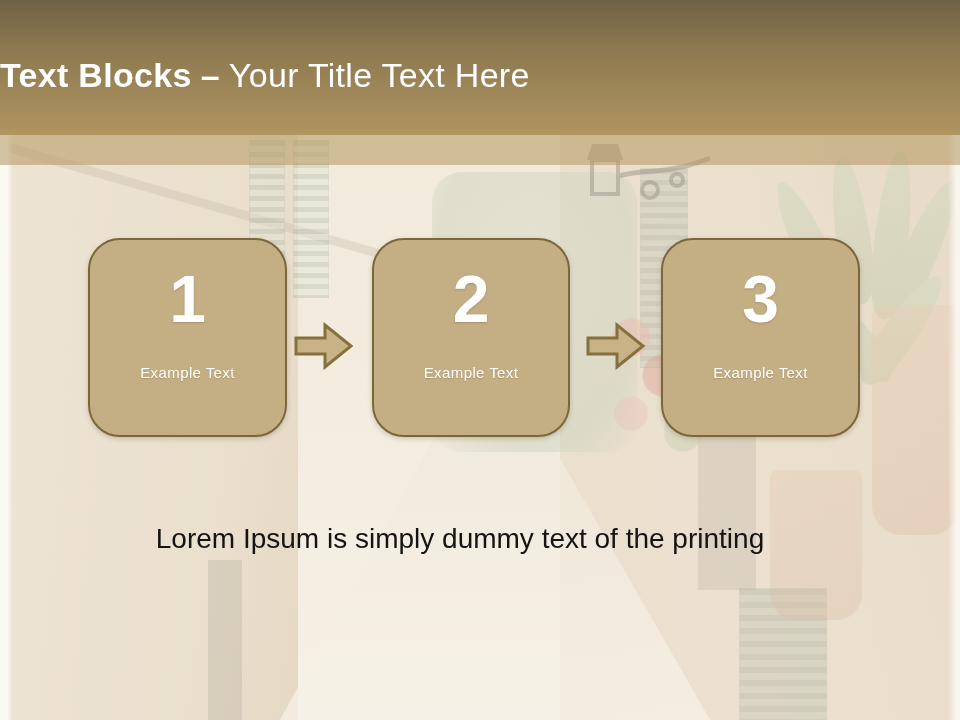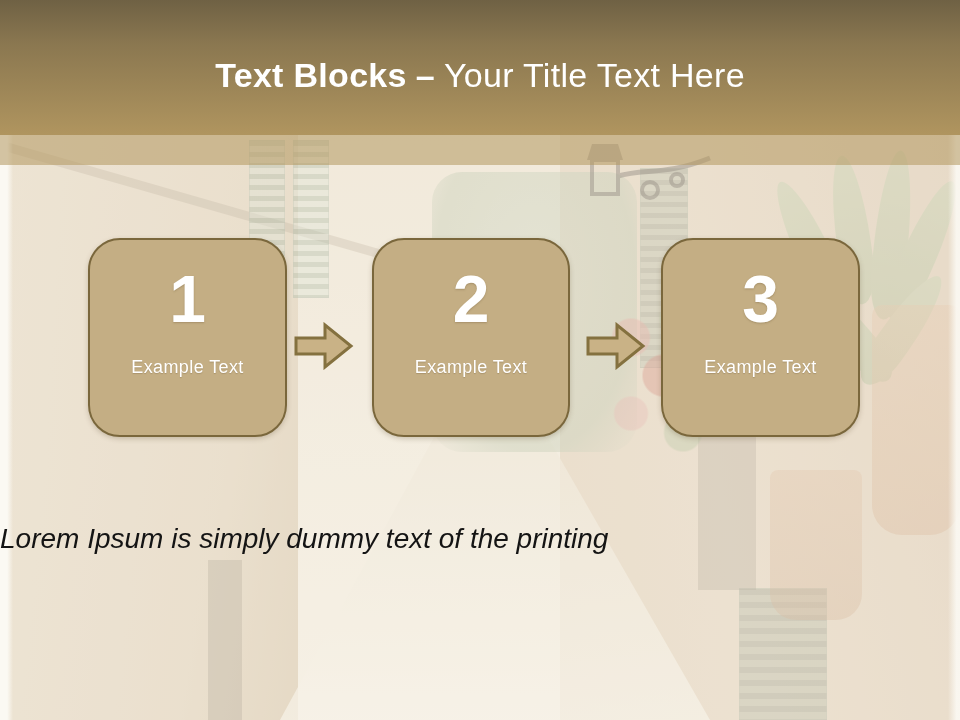--- a/index.html
+++ b/index.html
@@ -59,44 +59,44 @@
     background:linear-gradient(#cf9d73,#bb8a60);border-radius:8px 8px 26px 26px;}
   .wash{position:absolute;left:0;top:135px;width:960px;height:585px;
     background:rgba(252,250,244,.45);}
   .edge-left{position:absolute;left:0;top:135px;width:13px;height:585px;
     background:linear-gradient(90deg,#fbf9f3 55%,rgba(251,249,243,0));}
   .edge-right{position:absolute;right:0;top:135px;width:12px;height:585px;
     background:linear-gradient(270deg,rgba(251,249,243,.9) 30%,rgba(251,249,243,0));}
   
   .header{position:absolute;left:0;top:0;width:960px;height:135px;z-index:5;
     background:linear-gradient(180deg,#6f6144 0%,#8a7750 32%,#b0955f 100%);
-    display:flex;align-items:center;justify-content:center;padding-top:16px;}
+    display:flex;align-items:center;padding-top:16px;}
   .header-fade{position:absolute;left:0;top:135px;width:960px;height:30px;z-index:4;
     background:rgba(178,151,95,.55);}
   .title{color:#ffffff;font-size:34px;letter-spacing:.3px;white-space:nowrap;}
   .title .b{font-weight:bold;}
   .title .dash{font-weight:bold;margin:0 9px;}
   
   .step{position:absolute;top:238px;height:199px;z-index:6;text-align:center;color:#ffffff;
     background:#c4ae84;border:2.5px solid #7a673c;border-radius:32px;
     box-shadow:0 2px 5px rgba(90,70,40,.25);}
   .step-1{left:88px;width:199px;}
   .step-2{left:372px;width:198px;}
   .step-3{left:661px;width:199px;}
   .step .num{margin-top:26px;font-size:66px;font-weight:bold;line-height:1;
     text-shadow:0 1px 2px rgba(110,90,55,.35);}
-  .step .lbl{margin-top:25px;font-size:18px;letter-spacing:.4px;
+  .step .lbl{margin-top:32px;font-size:15px;letter-spacing:.4px;
     text-shadow:0 1px 1px rgba(110,90,55,.3);}
   
   .arrow{position:absolute;top:322px;width:60px;height:48px;z-index:6;}
   .arrow-1{left:294px;}
   .arrow-2{left:586px;}
   
-  .para{position:absolute;left:0;top:520px;width:920px;z-index:6;text-align:left;
-    font-size:28px;font-style:italic;color:#141414;line-height:38px;}
+  .para{position:absolute;left:0;top:520px;width:920px;z-index:6;text-align:center;
+    font-size:28px;color:#141414;line-height:38px;}
 </style>
 </head>
 <body>
 
 <div class="slide">
 
   <div class="photo-base"></div>
   <div class="bldg-left"></div>
   <div class="alley-light"></div>
   <div class="bldg-right"></div>

